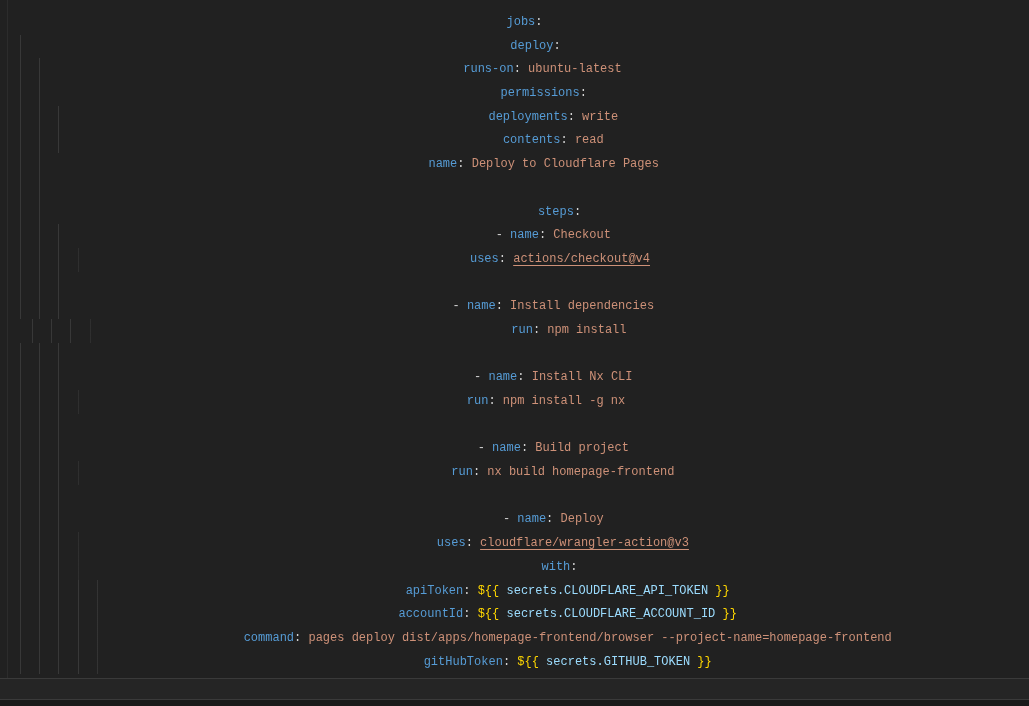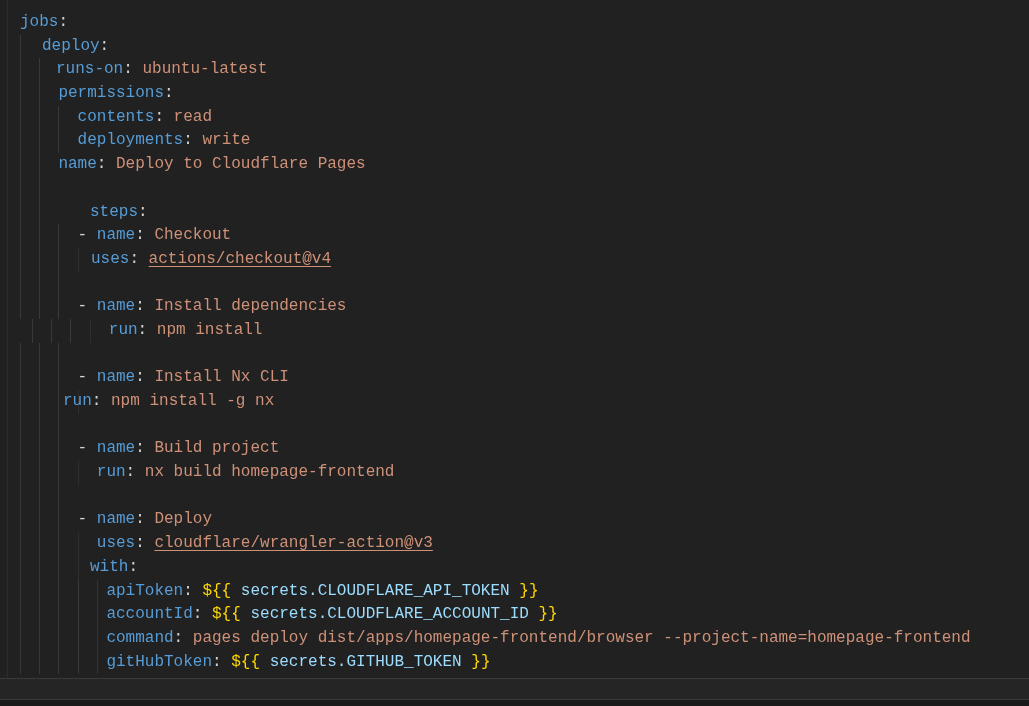--- a/index.html
+++ b/index.html
@@ -2,21 +2,22 @@
 <html style="--background: #212121; --indent-guide: #383838; --left-border: #2c2c2c; --key: #569cd6; --punctuation: #d4d4d4; --string: #ce9178; --link: #ce9178; --expression-delimiter: #ffd700; --expression-variable: #9cdcfe; --scrollbar-track: #252525; --scrollbar-border: #3a3a3a;"><head>
 <meta charset="utf-8">
 <style>
   html,body{margin:0;padding:0;background:#111;}
   #screen{
     position:relative;
     width:1029px;height:706px;
     background:var(--background,#212121);
     overflow:hidden;
     font-family:"Liberation Mono","DejaVu Sans Mono",monospace;
-    font-size:16px;
+    font-size:12px;
+    text-align:center;
   }
   #code{
     position:absolute;
     left:0;top:0;right:0;
     padding-top:11px;
     cursor:text;
   }
   .line{
     height:23.7px;
     line-height:23.7px;
@@ -48,22 +49,22 @@
 </head>
 <body>
 
 <div id="screen">
   <div id="left-border"></div>
   <div id="code">
       <div class="line" style="padding-left: 20px;"><span class="tk-key">jobs</span><span class="tk-punc">:</span></div>
       <div class="line" style="padding-left: 42px; background-image: repeating-linear-gradient(to right, rgb(56, 56, 56) 0px, rgb(56, 56, 56) 1px, transparent 1px, transparent 19.2px); background-repeat: no-repeat; background-position: 20px 0px; background-size: 1px 100%;"><span class="tk-key">deploy</span><span class="tk-punc">:</span></div>
       <div class="line" style="padding-left: 56px; background-image: repeating-linear-gradient(to right, rgb(56, 56, 56) 0px, rgb(56, 56, 56) 1px, transparent 1px, transparent 19.2px); background-repeat: no-repeat; background-position: 20px 0px; background-size: 20.2px 100%;"><span class="tk-key">runs-on</span><span class="tk-punc">: </span><span class="tk-str">ubuntu-latest</span></div>
       <div class="line" style="padding-left: 58.4px; background-image: repeating-linear-gradient(to right, rgb(56, 56, 56) 0px, rgb(56, 56, 56) 1px, transparent 1px, transparent 19.2px); background-repeat: no-repeat; background-position: 20px 0px; background-size: 20.2px 100%;"><span class="tk-key">permissions</span><span class="tk-punc">:</span></div>
+      <div class="line" style="padding-left: 77.6px; background-image: repeating-linear-gradient(to right, rgb(56, 56, 56) 0px, rgb(56, 56, 56) 1px, transparent 1px, transparent 19.2px); background-repeat: no-repeat; background-position: 20px 0px; background-size: 39.4px 100%;"><span class="tk-key">deployments</span><span class="tk-punc">: </span><span class="tk-str">write</span></div>
       <div class="line" style="padding-left: 77.6px; background-image: repeating-linear-gradient(to right, rgb(56, 56, 56) 0px, rgb(56, 56, 56) 1px, transparent 1px, transparent 19.2px); background-repeat: no-repeat; background-position: 20px 0px; background-size: 39.4px 100%;"><span class="tk-key">contents</span><span class="tk-punc">: </span><span class="tk-str">read</span></div>
-      <div class="line" style="padding-left: 77.6px; background-image: repeating-linear-gradient(to right, rgb(56, 56, 56) 0px, rgb(56, 56, 56) 1px, transparent 1px, transparent 19.2px); background-repeat: no-repeat; background-position: 20px 0px; background-size: 39.4px 100%;"><span class="tk-key">deployments</span><span class="tk-punc">: </span><span class="tk-str">write</span></div>
       <div class="line" style="padding-left: 58.4px; background-image: repeating-linear-gradient(to right, rgb(56, 56, 56) 0px, rgb(56, 56, 56) 1px, transparent 1px, transparent 19.2px); background-repeat: no-repeat; background-position: 20px 0px; background-size: 20.2px 100%;"><span class="tk-key">name</span><span class="tk-punc">: </span><span class="tk-str">Deploy to Cloudflare Pages</span></div>
       <div class="line" style="padding-left: 58.4px; background-image: repeating-linear-gradient(to right, rgb(56, 56, 56) 0px, rgb(56, 56, 56) 1px, transparent 1px, transparent 19.2px); background-repeat: no-repeat; background-position: 20px 0px; background-size: 20.2px 100%;"></div>
       <div class="line" style="padding-left: 90px; background-image: repeating-linear-gradient(to right, rgb(56, 56, 56) 0px, rgb(56, 56, 56) 1px, transparent 1px, transparent 19.2px); background-repeat: no-repeat; background-position: 20px 0px; background-size: 20.2px 100%;"><span class="tk-key">steps</span><span class="tk-punc">:</span></div>
       <div class="line" style="padding-left: 77.6px; background-image: repeating-linear-gradient(to right, rgb(56, 56, 56) 0px, rgb(56, 56, 56) 1px, transparent 1px, transparent 19.2px); background-repeat: no-repeat; background-position: 20px 0px; background-size: 39.4px 100%;"><span class="tk-dash">- </span><span class="tk-key">name</span><span class="tk-punc">: </span><span class="tk-str">Checkout</span></div>
       <div class="line" style="padding-left: 91px; background-image: repeating-linear-gradient(to right, rgb(56, 56, 56) 0px, rgb(56, 56, 56) 1px, transparent 1px, transparent 19.2px); background-repeat: no-repeat; background-position: 20px 0px; background-size: 58.6px 100%;"><span class="tk-key">uses</span><span class="tk-punc">: </span><span class="tk-link">actions/checkout@v4</span></div>
       <div class="line" style="padding-left: 77.6px; background-image: repeating-linear-gradient(to right, rgb(56, 56, 56) 0px, rgb(56, 56, 56) 1px, transparent 1px, transparent 19.2px); background-repeat: no-repeat; background-position: 20px 0px; background-size: 39.4px 100%;"></div>
       <div class="line" style="padding-left: 77.6px; background-image: repeating-linear-gradient(to right, rgb(56, 56, 56) 0px, rgb(56, 56, 56) 1px, transparent 1px, transparent 19.2px); background-repeat: no-repeat; background-position: 20px 0px; background-size: 39.4px 100%;"><span class="tk-dash">- </span><span class="tk-key">name</span><span class="tk-punc">: </span><span class="tk-str">Install dependencies</span></div>
       <div class="line" style="padding-left: 96.8px; background-image: repeating-linear-gradient(to right, rgb(56, 56, 56) 0px, rgb(56, 56, 56) 1px, transparent 1px, transparent 19.2px); background-repeat: no-repeat; background-position: 20px 0px; background-size: 58.6px 100%; margin-left: 12px;"><span class="tk-key">run</span><span class="tk-punc">: </span><span class="tk-str">npm install</span></div>
       <div class="line" style="padding-left: 77.6px; background-image: repeating-linear-gradient(to right, rgb(56, 56, 56) 0px, rgb(56, 56, 56) 1px, transparent 1px, transparent 19.2px); background-repeat: no-repeat; background-position: 20px 0px; background-size: 39.4px 100%;"></div>
       <div class="line" style="padding-left: 77.6px; background-image: repeating-linear-gradient(to right, rgb(56, 56, 56) 0px, rgb(56, 56, 56) 1px, transparent 1px, transparent 19.2px); background-repeat: no-repeat; background-position: 20px 0px; background-size: 39.4px 100%;"><span class="tk-dash">- </span><span class="tk-key">name</span><span class="tk-punc">: </span><span class="tk-str">Install Nx CLI</span></div>

